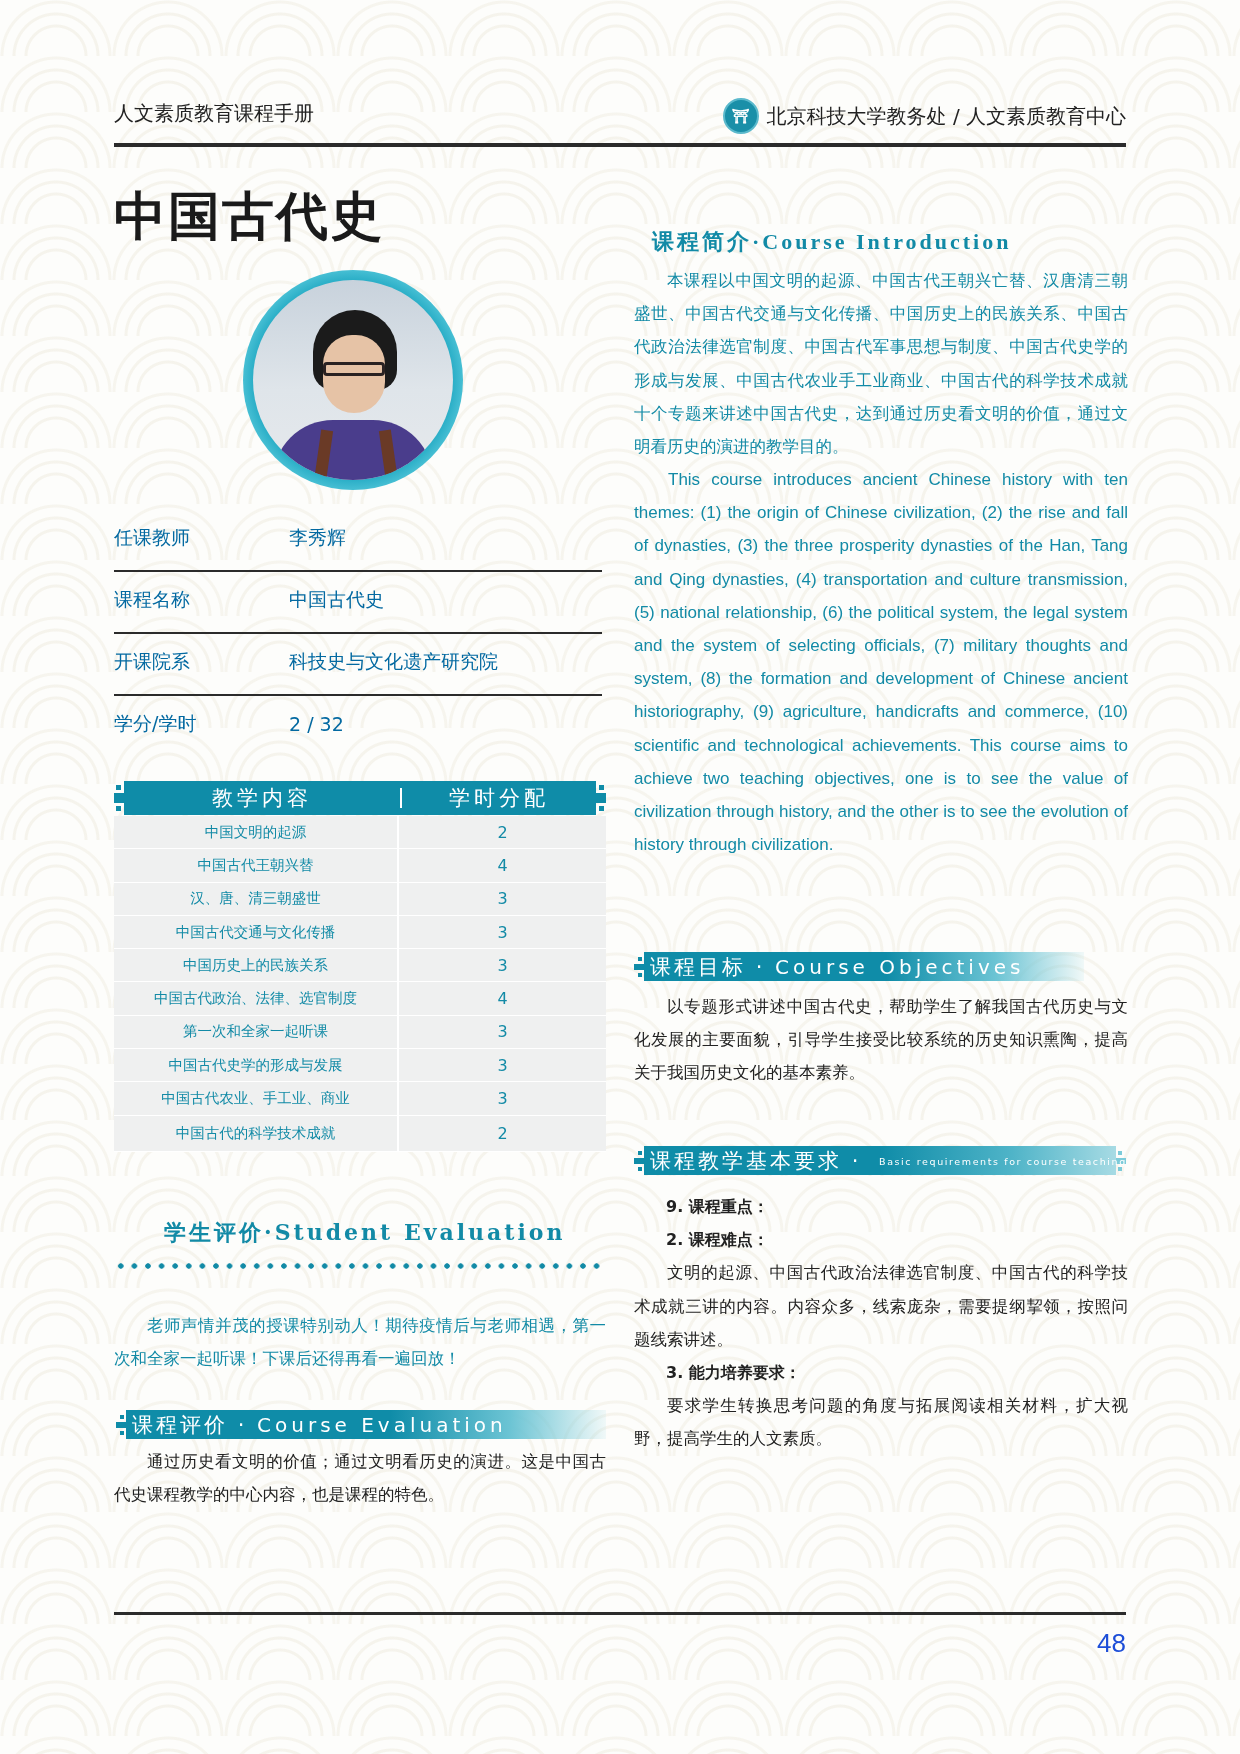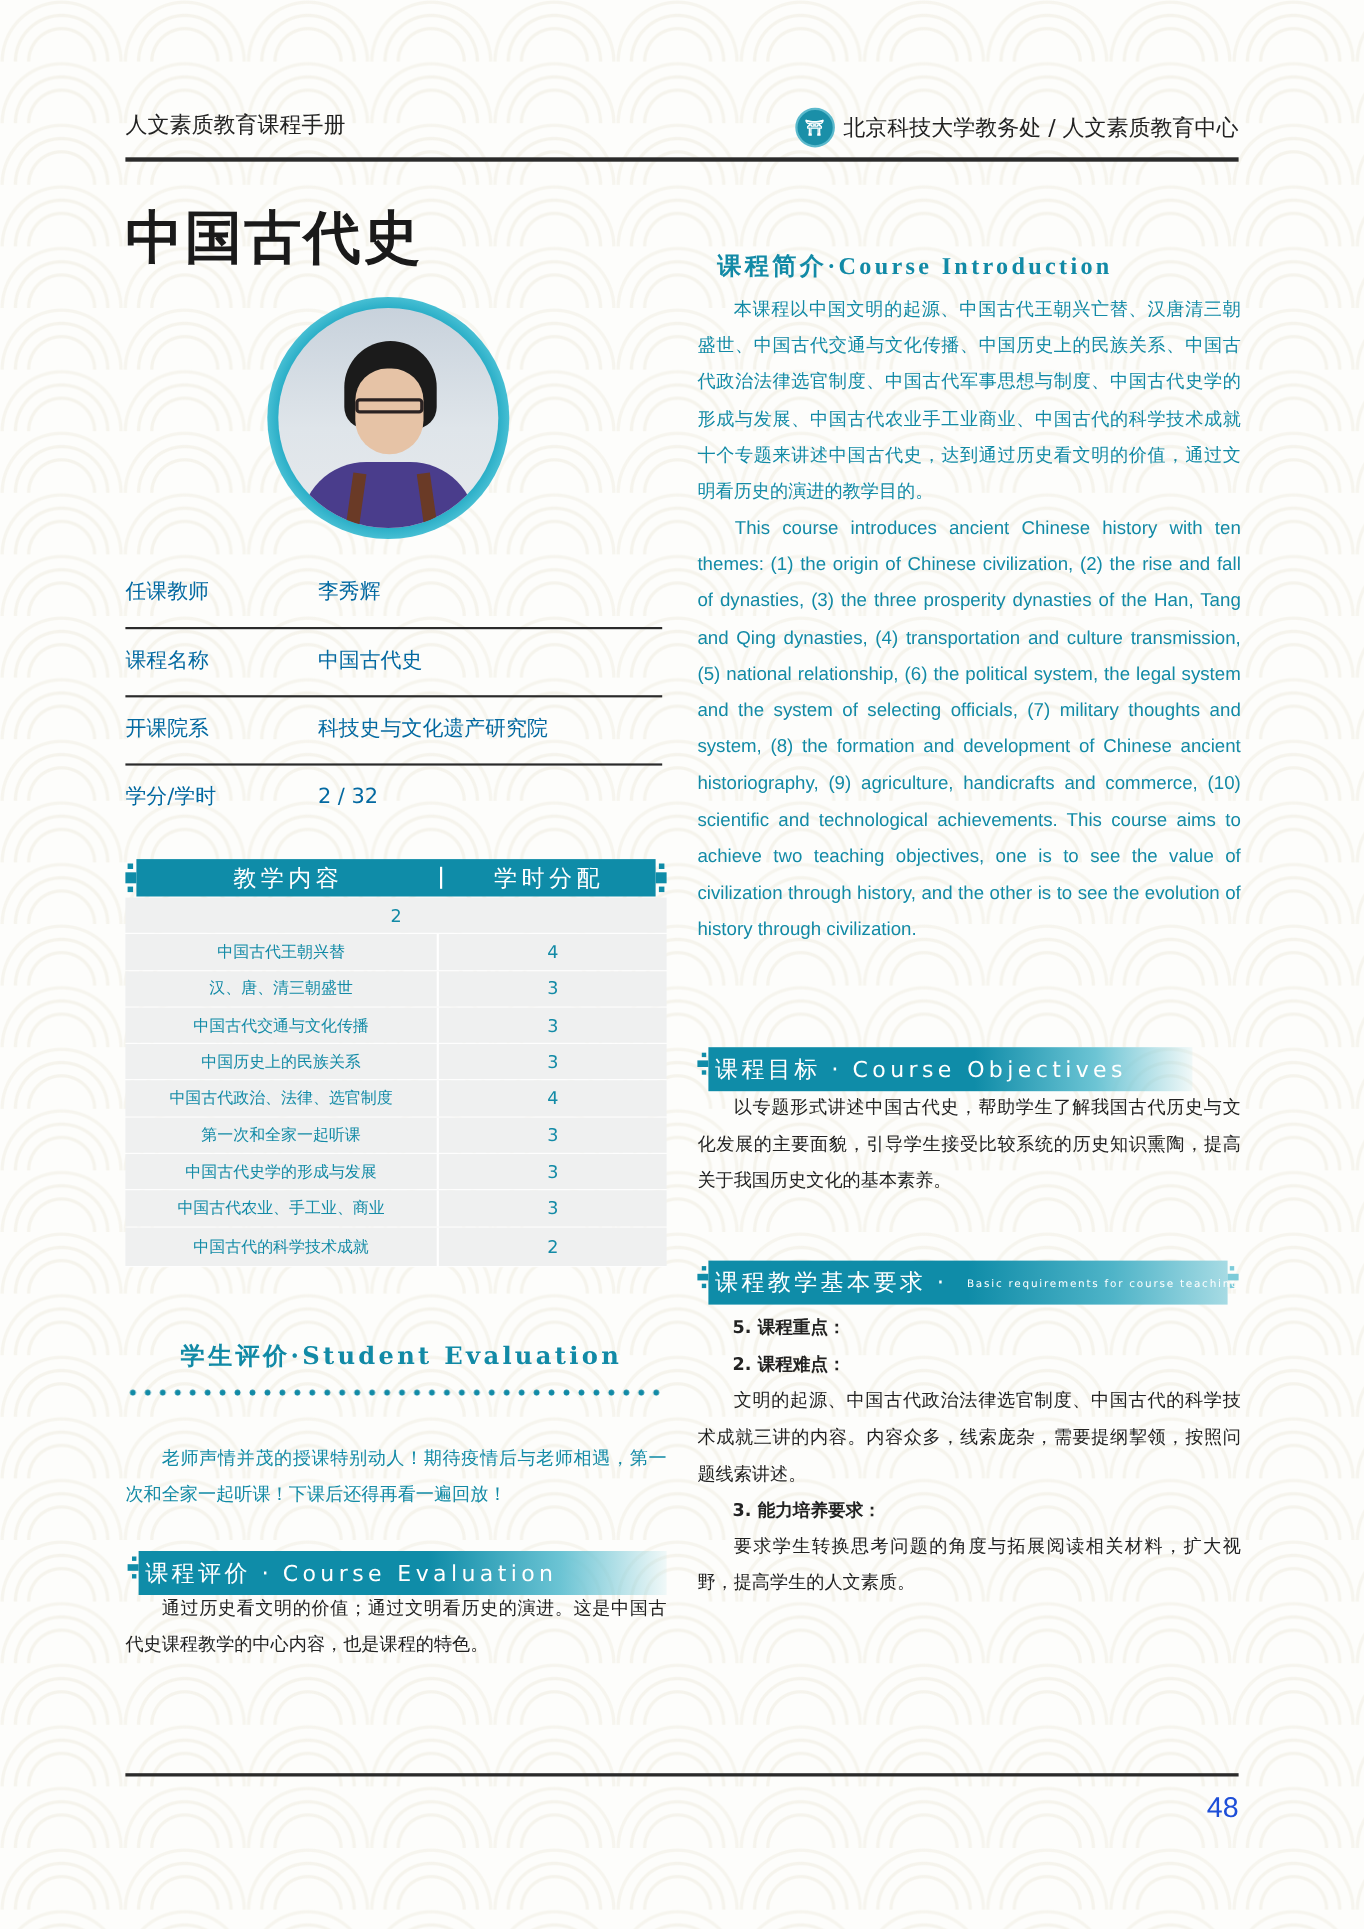--- a/index.html
+++ b/index.html
@@ -57,21 +57,21 @@
   .cap-r span { position: absolute; right: 0; top: 8px; width: 10px; height: 10px; background: #0f8ca8; }
   .tbl-body { margin-top: 1px; }
   .tbl-row { display: flex; height: 33.3px; margin-bottom: 0; border-bottom: 1px solid #fff; }
   .tbl-row .c1 { width: 285px; background: #eff0f0; display: flex; align-items: center; justify-content: center; font-size: 14.5px; color: #128aa6; border-right: 2px solid #fff; }
   .tbl-row .c2 { flex: 1; background: #eff0f0; display: flex; align-items: center; justify-content: center; font-size: 16px; color: #128aa6; }
 
   
   .plain-title { font-family: "DejaVu Serif", "Liberation Serif", serif; font-weight: bold; color: #128aa6; font-size: 22px; letter-spacing: 3px; white-space: nowrap; }
 
   
-  .banner { position: absolute; height: 40px; display: flex; align-items: center; color: #fff; white-space: nowrap; }
+  .banner { position: absolute; height: 29px; display: flex; align-items: center; color: #fff; white-space: nowrap; }
   .banner .bar { position: absolute; left: 10px; right: 0; top: 0; bottom: 0;
     background: linear-gradient(90deg, #0f8ca8 0%, #0f8ca8 55%, #6cc4d4 80%, rgba(190,230,236,0.2) 100%); }
   .banner .bar.full { background: linear-gradient(90deg, #0f8ca8 0%, #0f8ca8 50%, #4fb4c8 78%, #a7dbe4 100%); }
   .banner .pix { position: absolute; left: 0; top: 5px; width: 10px; height: 20px; }
   .banner .pix i { position: absolute; background: #0f8ca8; }
   .banner .pix i:nth-child(1) { left: 4px; top: 0; width: 4px; height: 4px; }
   .banner .pix i:nth-child(2) { left: 0; top: 7px; width: 10px; height: 6px; }
   .banner .pix i:nth-child(3) { left: 4px; top: 16px; width: 4px; height: 4px; }
   .banner .pixr { position: absolute; right: -10px; top: 5px; width: 10px; height: 20px; }
   .banner .pixr i { position: absolute; background: #7ccbd9; }
@@ -148,20 +148,21 @@
       </div>
     <span class="c1">教学内容</span>
     <span class="sep"></span>
     <span class="c2">学时分配</span>
     <div class="cap cap-r">
         <span></span>
       </div>
   </div>
   <div class="tbl-body">
     <div class="tbl-row">
+        <span class="c1">中国文明的起源</span>
         <span class="c2">2</span>
       </div>
     <div class="tbl-row">
         <span class="c1">中国古代王朝兴替</span>
         <span class="c2">4</span>
       </div>
     <div class="tbl-row">
         <span class="c1">汉、唐、清三朝盛世</span>
         <span class="c2">3</span>
       </div>
@@ -240,21 +241,21 @@
   <div class="pixr">
       <i></i>
       <i></i>
       <i></i>
     </div>
   <span class="txt">
     <span>课程教学基本要求</span><span> · </span><span class="small">Basic requirements for course teaching</span>
   </span>
 </div>
 <div class="abs" style="left:634px; top:1190px; width:494px;">
-  <div class="para dark req-h">5. 课程重点：</div>
+  <div class="para dark req-h">9. 课程重点：</div>
   <div class="para dark req-h">2. 课程难点：</div>
   <div class="para dark indent">文明的起源、中国古代政治法律选官制度、中国古代的科学技术成就三讲的内容。内容众多，线索庞杂，需要提纲挈领，按照问题线索讲述。</div>
   <div class="para dark req-h">3. 能力培养要求：</div>
   <div class="para dark indent">要求学生转换思考问题的角度与拓展阅读相关材料，扩大视野，提高学生的人文素质。</div>
 </div>
 
 <div class="abs ftr-rule"></div>
 <div class="abs page-num">48</div>
 
 </body></html>

